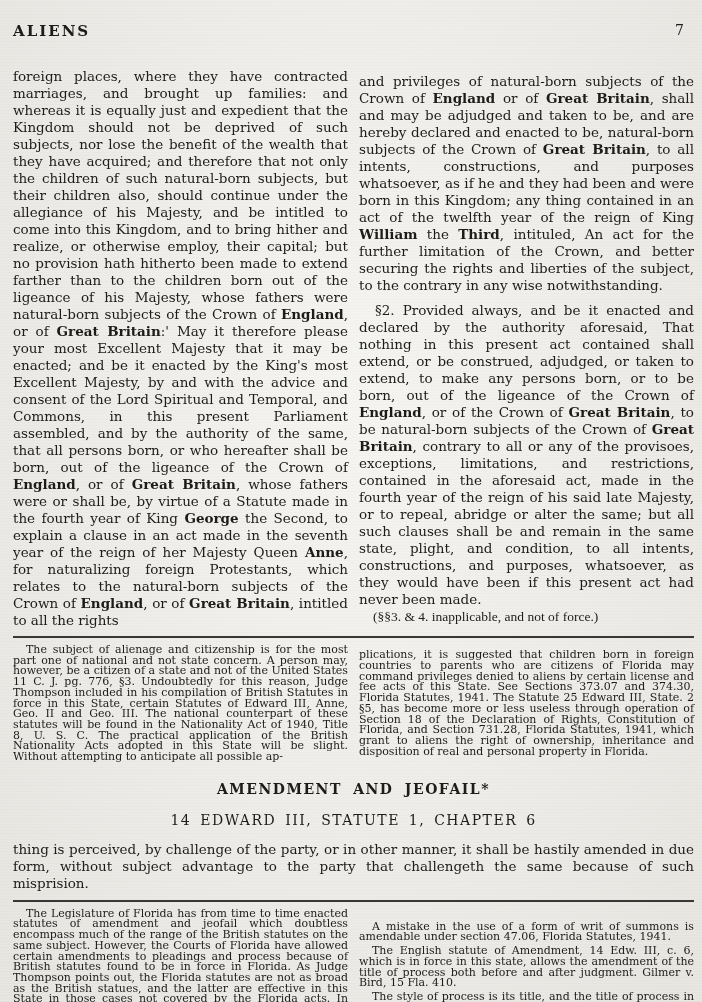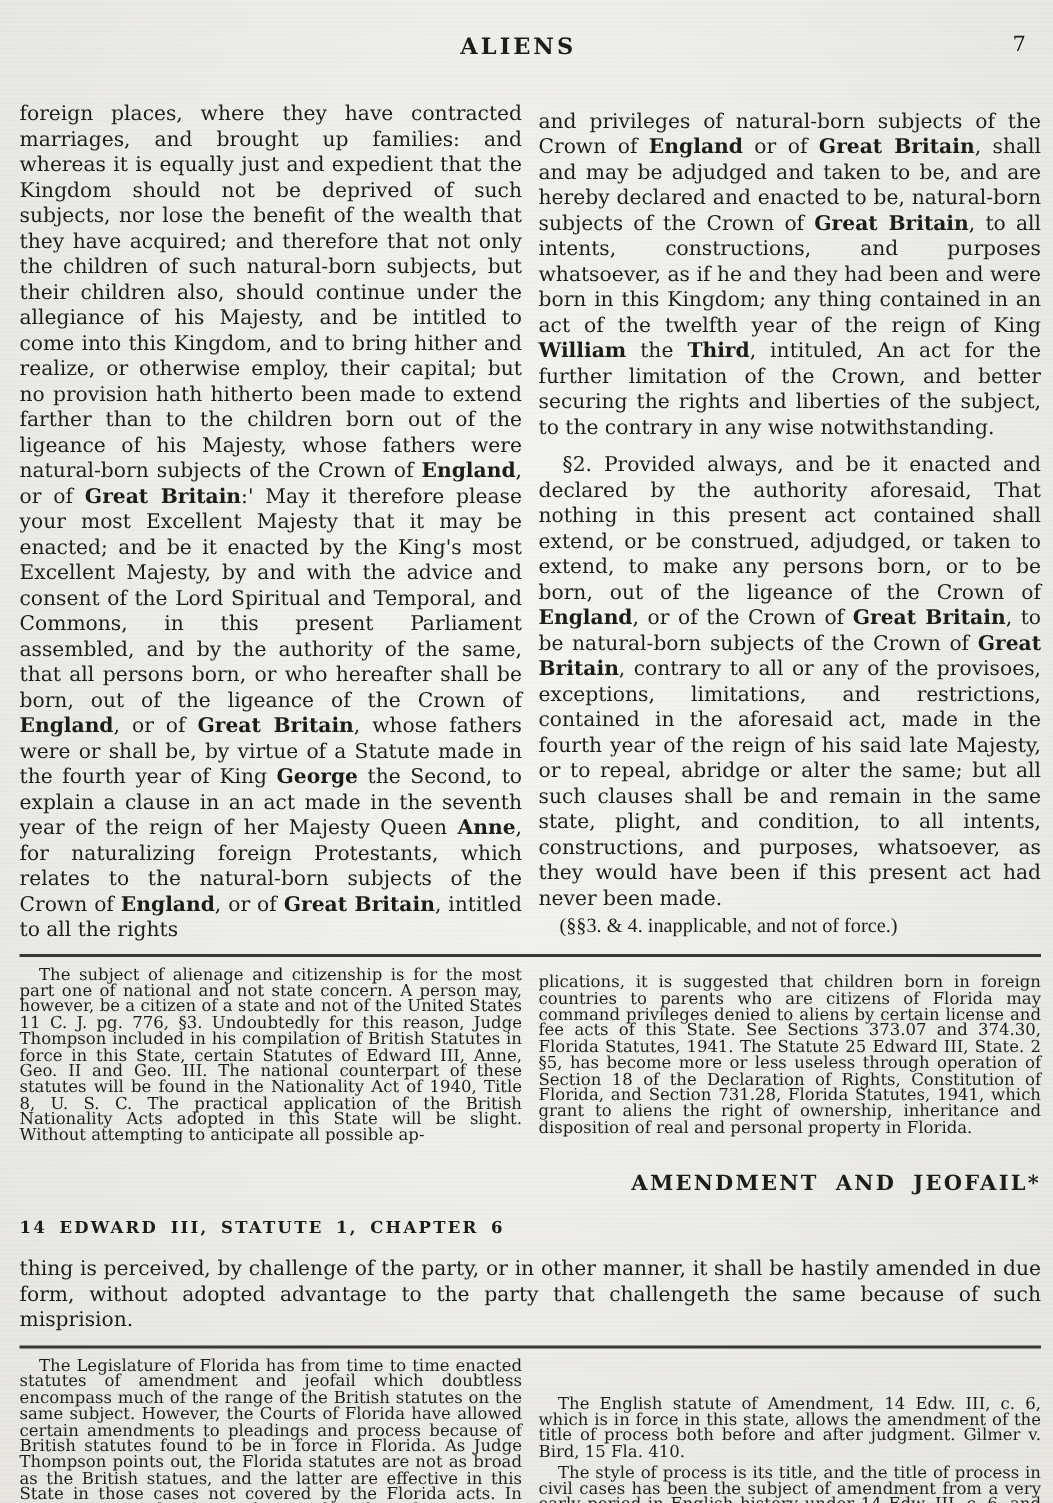--- a/index.html
+++ b/index.html
@@ -18,21 +18,21 @@
     color:#1d1c1a;
   }
   
   .running-head {
     position:relative;
     height:22px;
     margin-top:6px;
   }
   .running-head .title {
     position:absolute; left:0; right:16px;
-    text-align:center;
+    text-align:left;
     font-size:15px; font-weight:bold; letter-spacing:2px;
   }
   .running-head .pagenum {
     position:absolute; right:10px; top:0;
     font-size:14px;
   }
   
   .cols { display:flex; gap:11px;align-items:center; }
   .col  { flex:1 1 0; min-width:0; }
   
@@ -45,26 +45,27 @@
   
   .rule { border:none; border-top:2px solid #3a3834; margin:7px 0 0 0; }
   .rule2 { border:none; border-top:2px solid #3a3834; margin:8px 0 0 0; }
   
   .footnote { font-size:11px; line-height:10.7px; text-align:justify; margin-top:7px; }
   .footnote p { margin:0; text-indent:13px; }
   .footnote p + p { margin-top:3px; }
   
   .section-title {
     margin:18px 0 0 0;
-    text-align:right;
+    text-align:center;
     font-size:14px; font-weight:bold; letter-spacing:1.5px; word-spacing:5px;
   }
   .section-subtitle {
     margin:15px 0 0 0;
-    font-size:11px; font-weight:bold; letter-spacing:1.5px; word-spacing:3px;
+    text-align:center;
+    font-size:14px; font-weight:normal; letter-spacing:1.5px; word-spacing:3px;
   }
   .amendment-body { margin-top:13px; }
   b { font-weight:bold; }
 </style>
 </head>
 <body>
 
 <div class="page">
 
   <div class="running-head">
@@ -92,30 +93,31 @@
     <div class="col">
       <p style="text-indent:0">plications, it is suggested that children born in foreign countries to parents who are citizens of Florida may command privileges denied to aliens by certain license and fee acts of this State. See Sections 373.07 and 374.30, Florida Statutes, 1941. The Statute 25 Edward III, State. 2 §5, has become more or less useless through operation of Section 18 of the Declaration of Rights, Constitution of Florida, and Section 731.28, Florida Statutes, 1941, which grant to aliens the right of ownership, inheritance and disposition of real and personal property in Florida.</p>
     </div>
   </div>
 
   <h2 class="section-title">AMENDMENT AND JEOFAIL*</h2>
   <h3 class="section-subtitle">14 EDWARD III, STATUTE 1, CHAPTER 6</h3>
 
   <div class="cols amendment-body bodytext">
     <div class="col">
-      <p>thing is perceived, by challenge of the party, or in other manner, it shall be hastily amended in due form, without adopted advantage to the party that challengeth the same because of such misprision.</p>
+      <p>thing is perceived, by challenge of the party, or in other manner, it shall be hastily amended in due form, without subject advantage to the party that challengeth the same because of such misprision.</p>
     </div>
   </div>
 
   <hr class="rule2">
 
   <div class="cols footnote">
     <div class="col">
       <p>The Legislature of Florida has from time to time enacted statutes of amendment and jeofail which doubtless encompass much of the range of the British statutes on the same subject. However, the Courts of Florida have allowed certain amendments to pleadings and process because of British statutes found to be in force in Florida. As Judge Thompson points out, the Florida statutes are not as broad as the British statues, and the latter are effective in this State in those cases not covered by the Florida acts. In various cases, the Courts have referred to the power to amend as, being under the common law, inherent in the Courts. However, these British statutes seem to be not only the origin of the law respecting amendments and jeofails but also in many instances the current source of such law.</p>
     </div>
     <div class="col">
+      <p>A mistake in the use of a form of writ of summons is amendable under section 47.06, Florida Statutes, 1941.</p>
       <p>The English statute of Amendment, 14 Edw. III, c. 6, which is in force in this state, allows the amendment of the title of process both before and after judgment. Gilmer v. Bird, 15 Fla. 410.</p>
       <p>The style of process is its title, and the title of process in civil cases has been the subject of amendment from a very early period in English history under 14 Edw. III, c. 6, and other British statutes (citing Thompsons' compilation) Weiskoph v. Dibble, 18 Fla. 22.</p>
 
     </div>
   </div>
 
 </div>
 
 </body></html>

